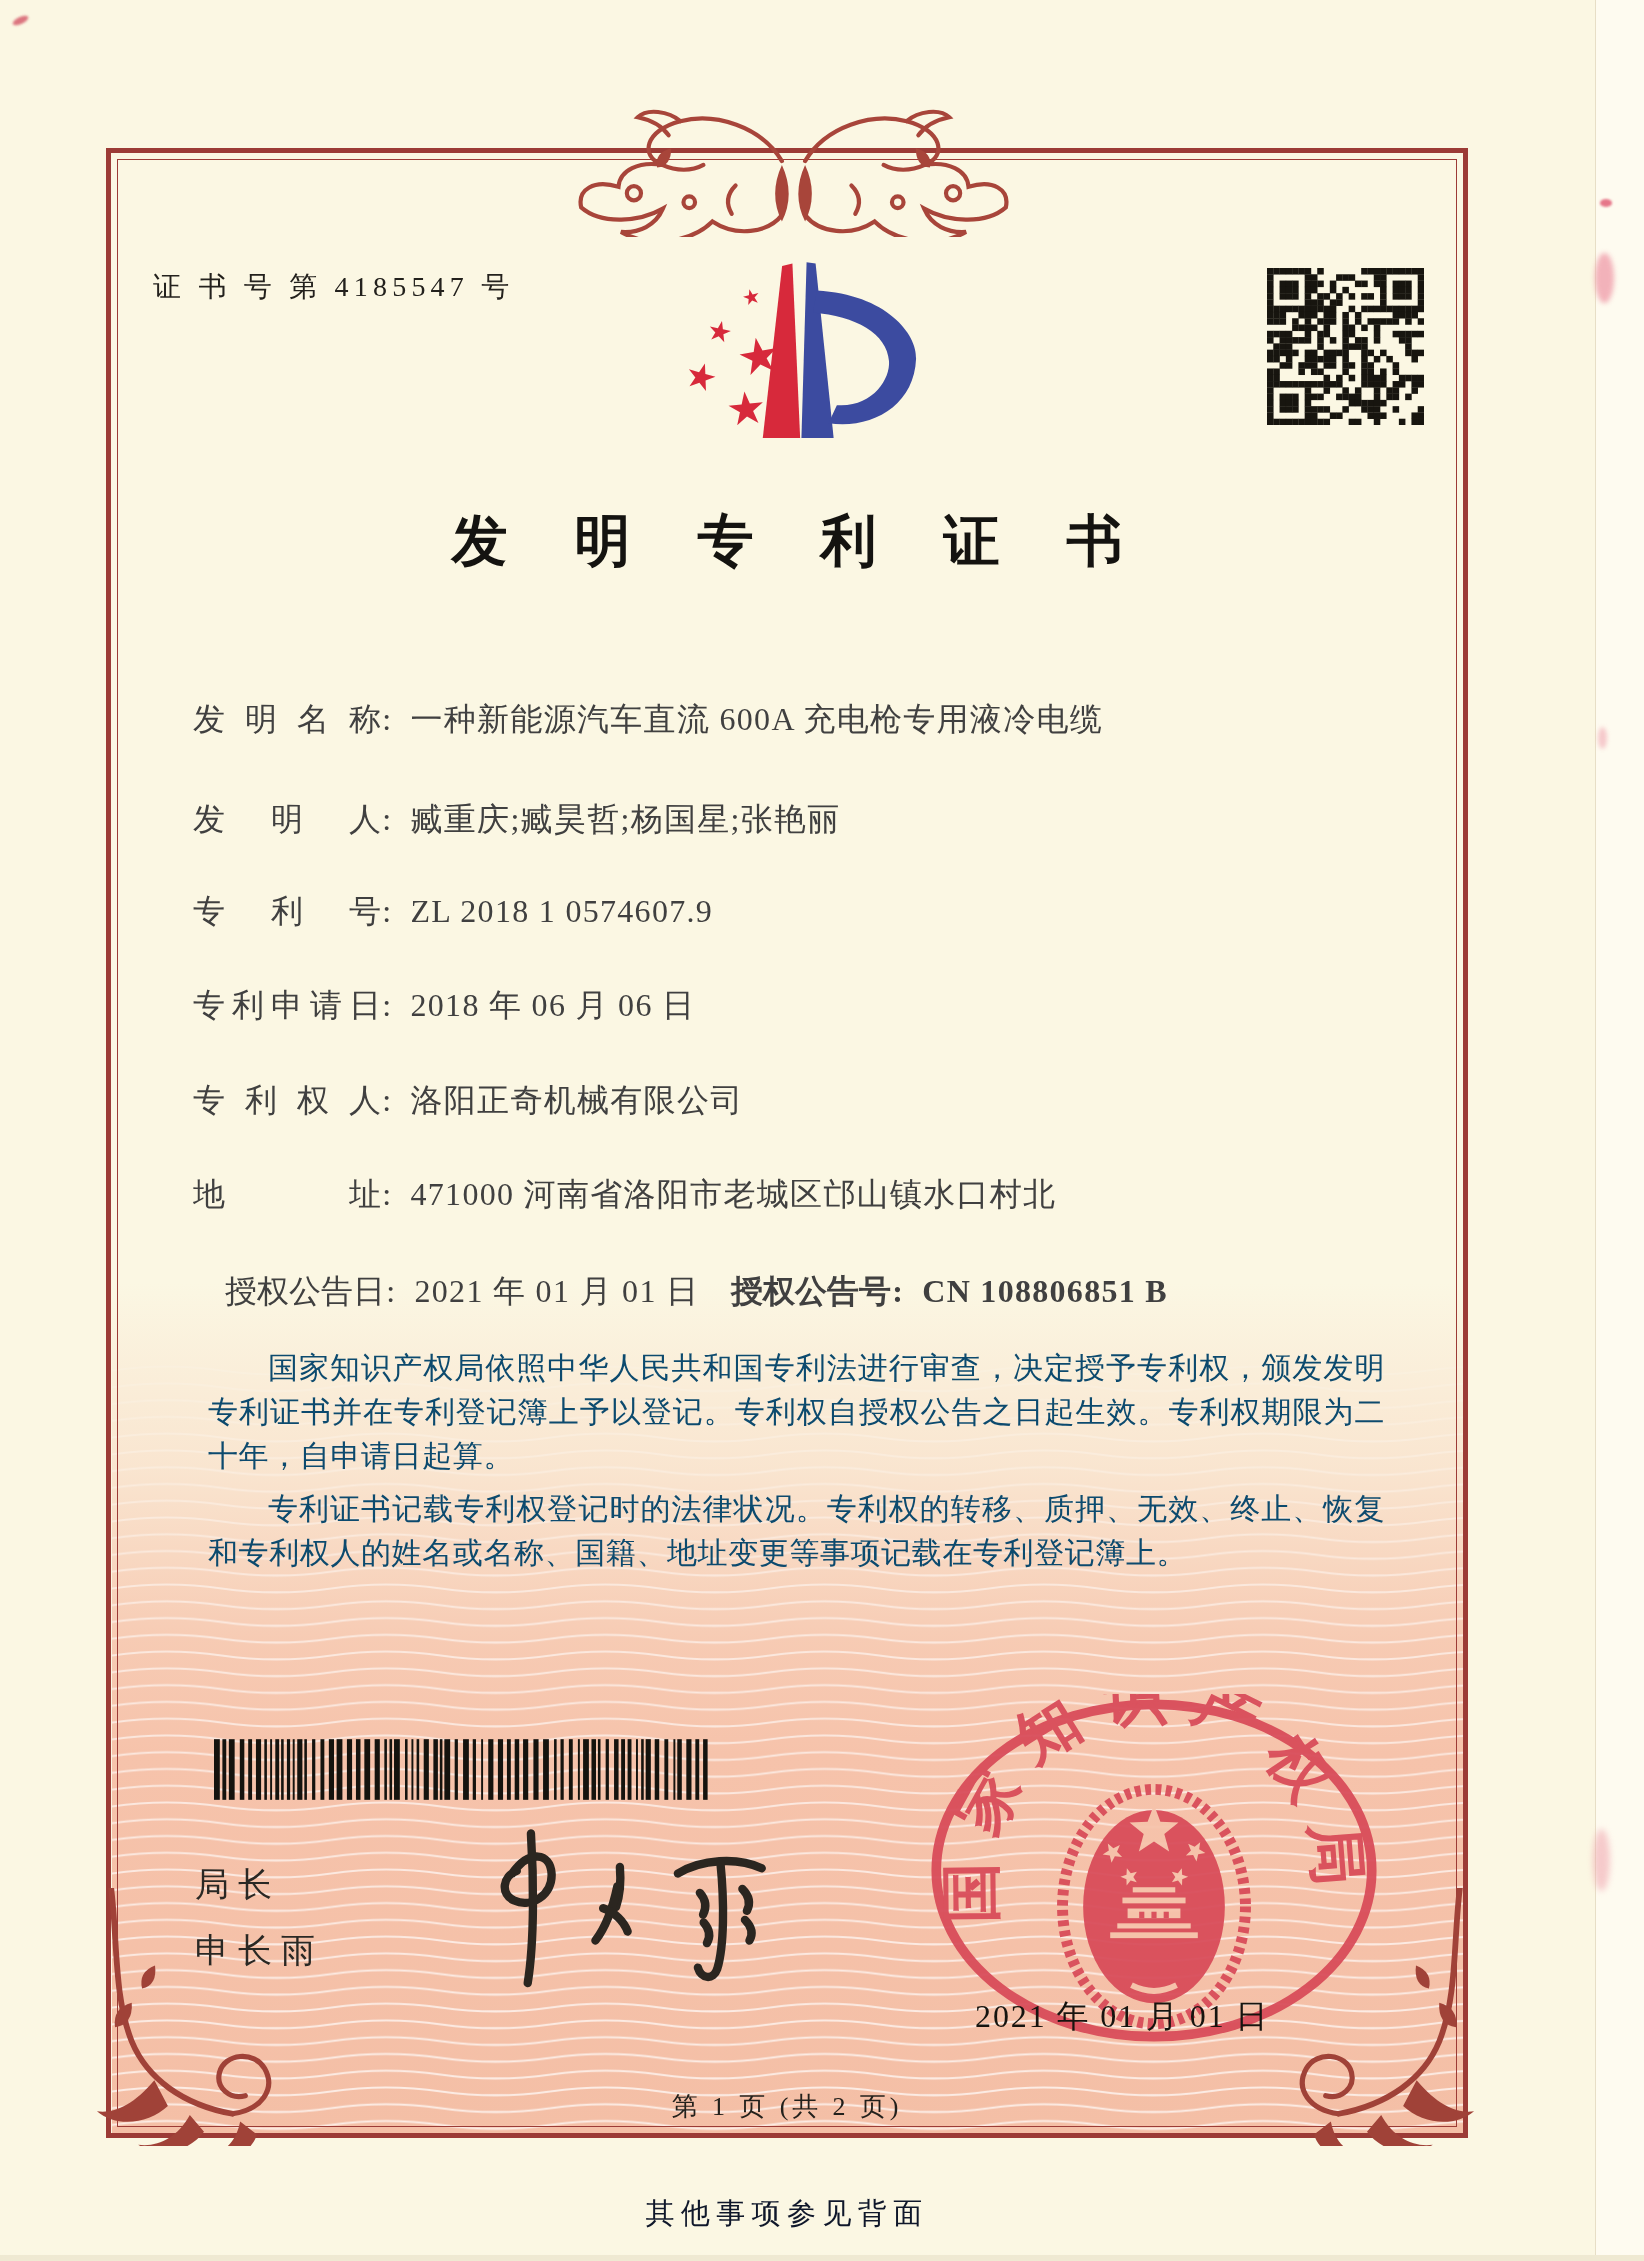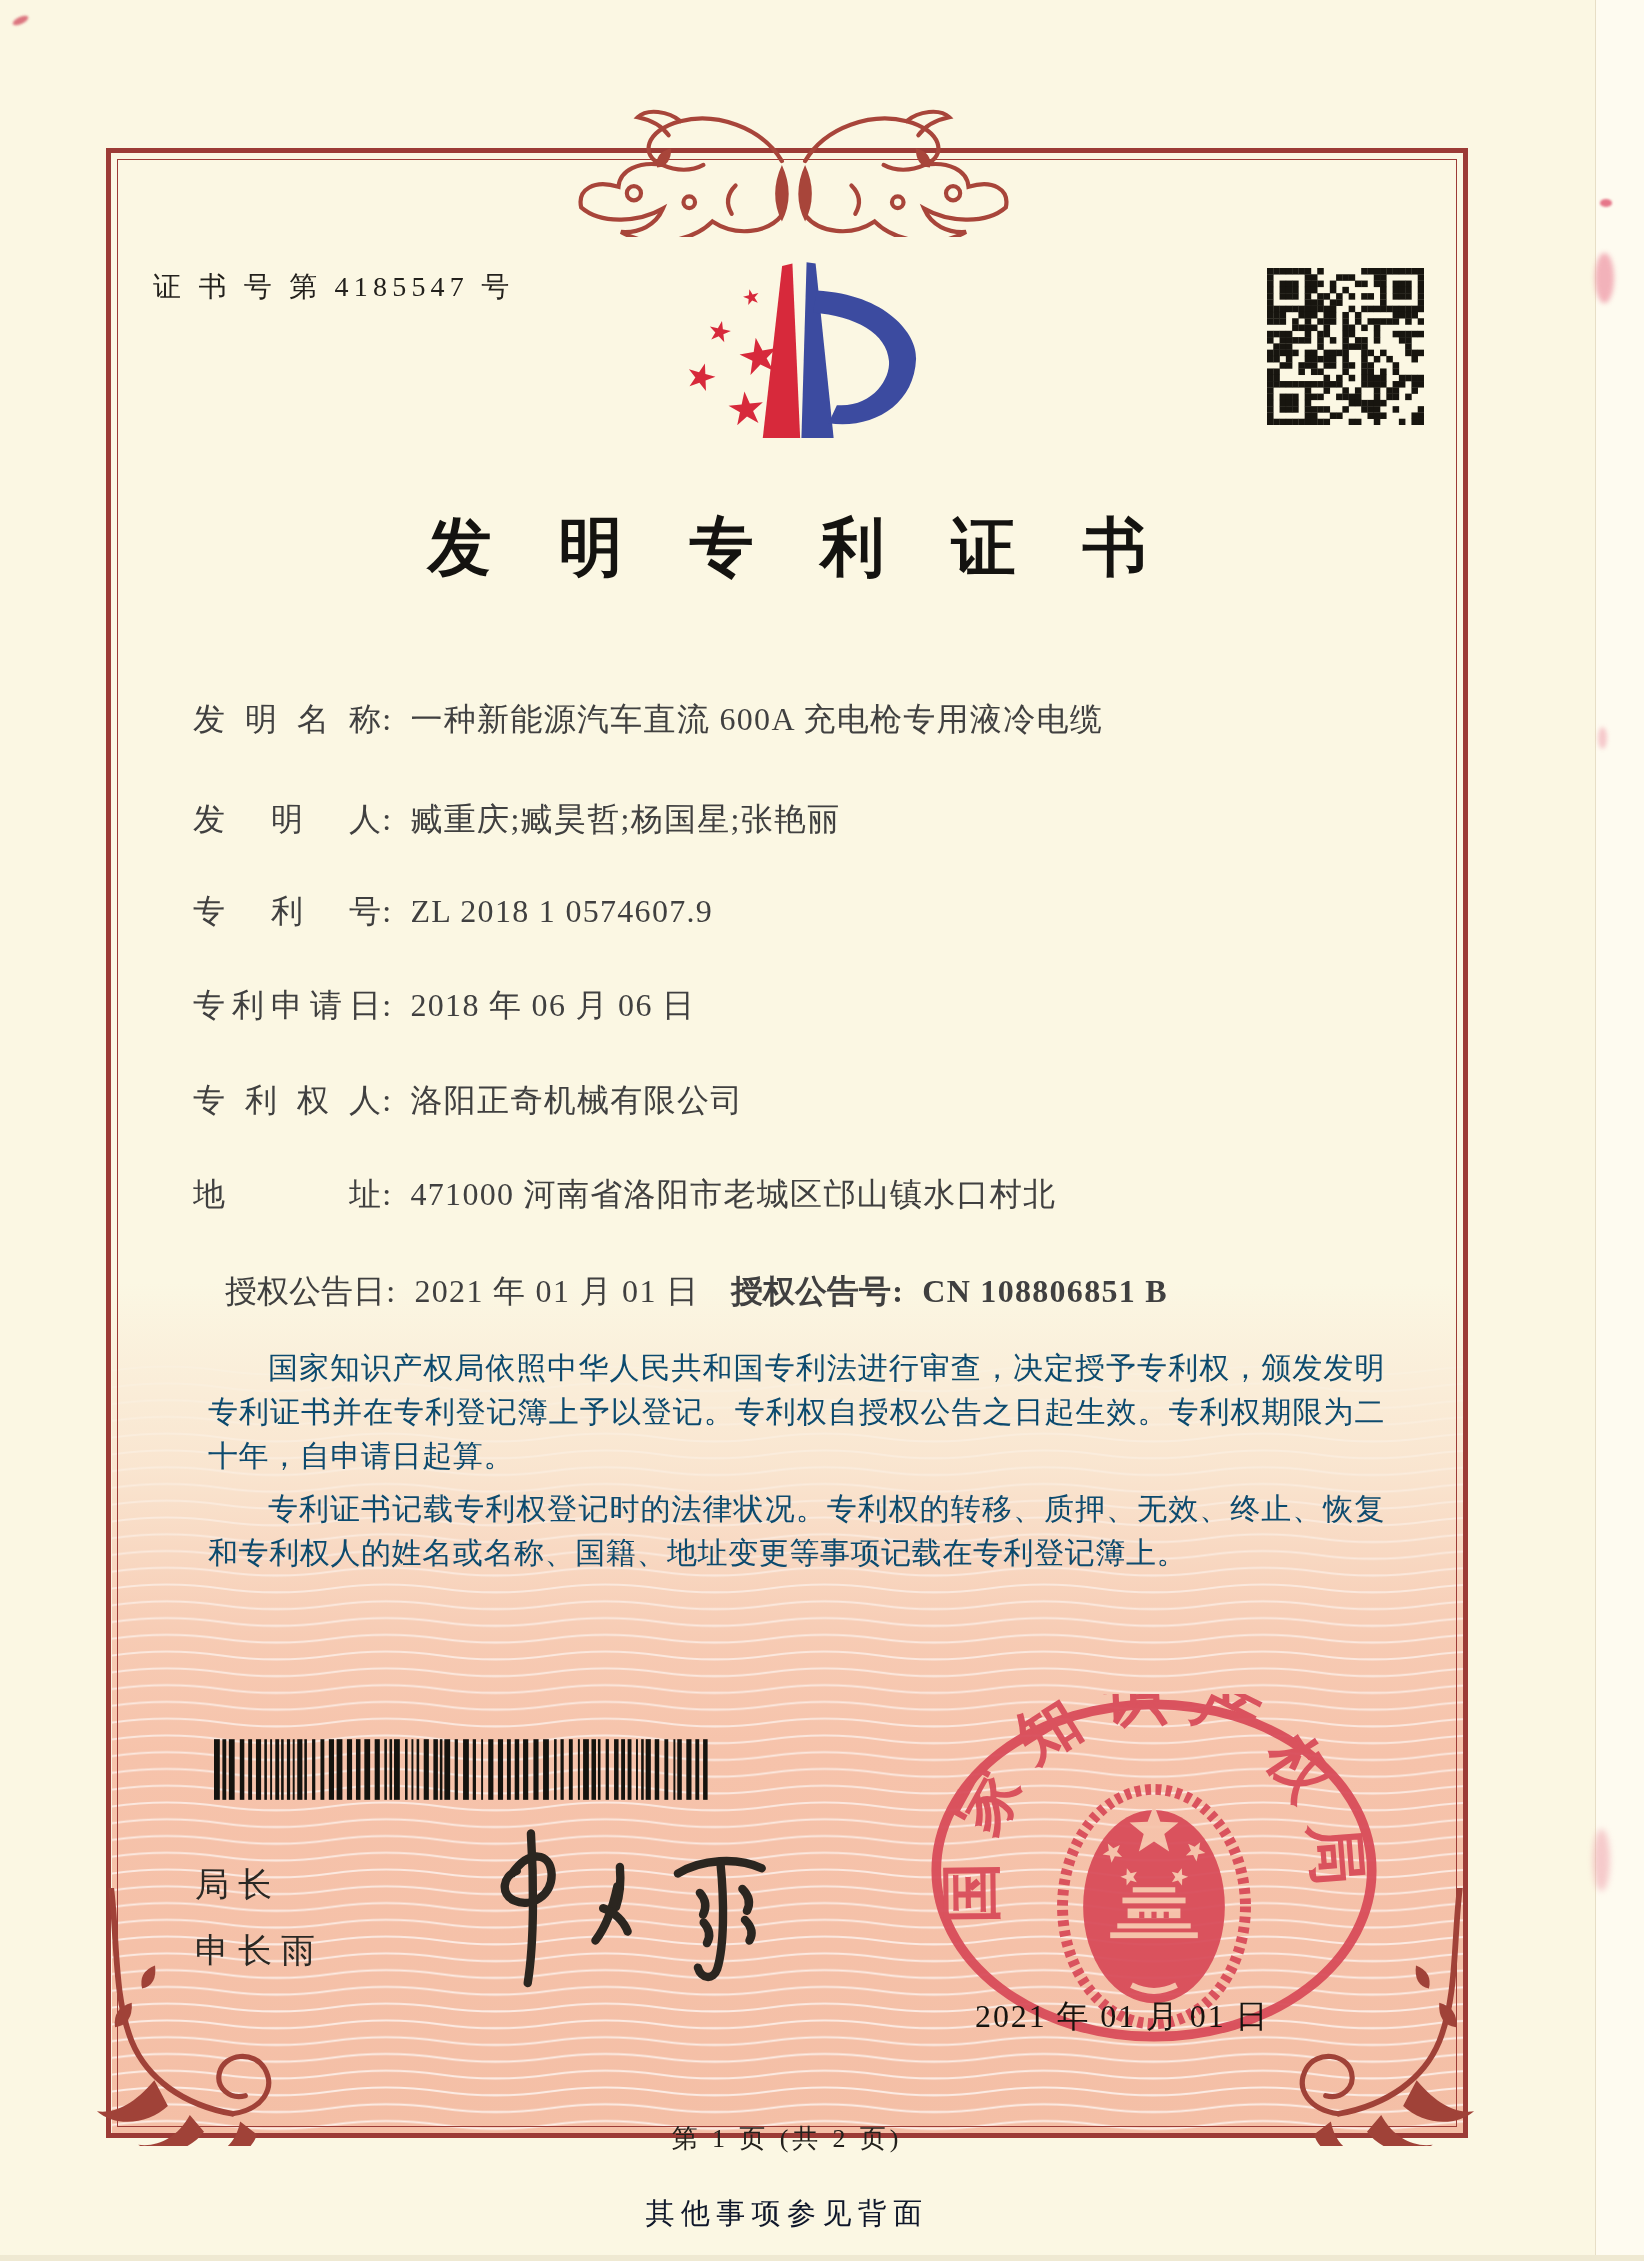--- a/index.html
+++ b/index.html
@@ -24,42 +24,42 @@
     background:linear-gradient(180deg,rgba(246,195,171,0) 0%,rgba(246,195,171,.35) 22%,rgba(246,195,171,.85) 42%,#f6c3ab 55%,#f4bfa6 100%);}
   .waves{left:112px;top:1360px;width:1356px;height:778px;}
   
   .frame{left:106px;top:148px;width:1362px;height:1990px;border:5.8px solid #9c3b36;box-sizing:border-box;}
   .frame-inner{position:absolute;left:6.4px;top:6.4px;right:6.4px;bottom:6.4px;border:1.9px solid #9c3b36;}
   
   .cert-no{left:153px;top:268px;font-size:28px;letter-spacing:5.2px;color:#23211d;}
   .logo{left:680px;top:257px;width:239px;height:190px;}
   .logo .star{position:absolute;color:#d7293b;line-height:1;}
   .qr{left:1267px;top:268px;width:157px;height:157px;}
-  .title{left:106px;top:504px;width:1362px;text-align:center;font-size:64px;font-weight:600;
+  .title{left:106px;top:504px;width:1362px;text-align:center;font-size:56px;font-weight:600;
     letter-spacing:67px;text-indent:67px;color:#141310;}
   
   .frow{left:193px;width:1212px;height:39px;font-size:32px;white-space:nowrap;color:#404040;}
   .flabel{display:inline-block;width:188px;text-align:justify;text-align-last:justify;vertical-align:baseline;}
   .fcolon{display:inline-block;margin-left:1.3px;}
   .fvalue{display:inline-block;margin-left:19.3px;letter-spacing:1.3px;}
   .fr0{top:698px;} .fr1{top:798px;} .fr2{top:890px;} .fr3{top:984px;}
   .fr4{top:1079px;} .fr5{top:1173px;} .fr6{top:1270px;margin-left:32px;}
   .grant2{position:absolute;left:506px;top:0;white-space:nowrap;font-weight:bold;}
   
   .para{left:208px;width:1177px;font-size:30px;line-height:44px;text-align:justify;
     text-indent:2em;color:#0c4a6e;letter-spacing:0.6px;}
   .p1{top:1346px;} .p2{top:1487px;}
   
   .barcode{left:214px;top:1739px;width:502px;height:61px;}
   .director-label{left:195px;top:1862px;font-size:34px;letter-spacing:9px;color:#2a2824;}
   .director-name{left:195px;top:1928px;font-size:34px;letter-spacing:9px;color:#2a2824;}
   .signature{left:451px;top:1823px;width:361px;height:168px;}
   .seal{left:925px;top:1694px;width:458px;height:353px;}
   .seal-date{left:975px;top:1995px;font-size:32px;letter-spacing:1.9px;color:#16140f;white-space:nowrap;}
-  .footer-page{left:106px;top:2089px;width:1362px;text-align:center;font-size:26px;color:#23211c;letter-spacing:3.9px;margin-top:32px;}
+  .footer-page{left:106px;top:2089px;width:1362px;text-align:center;font-size:26px;color:#23211c;letter-spacing:3.9px;}
   .back-note{left:106px;top:2194px;width:1362px;text-align:center;font-size:29px;color:#0f172a;letter-spacing:6.4px;}
 </style>
 </head>
 <body>
 
 <div class="page">
 
   <div class="abs paper-edge"></div>
   <div class="abs bottom-shadow"></div>
   <div class="abs artifact a1"></div>

